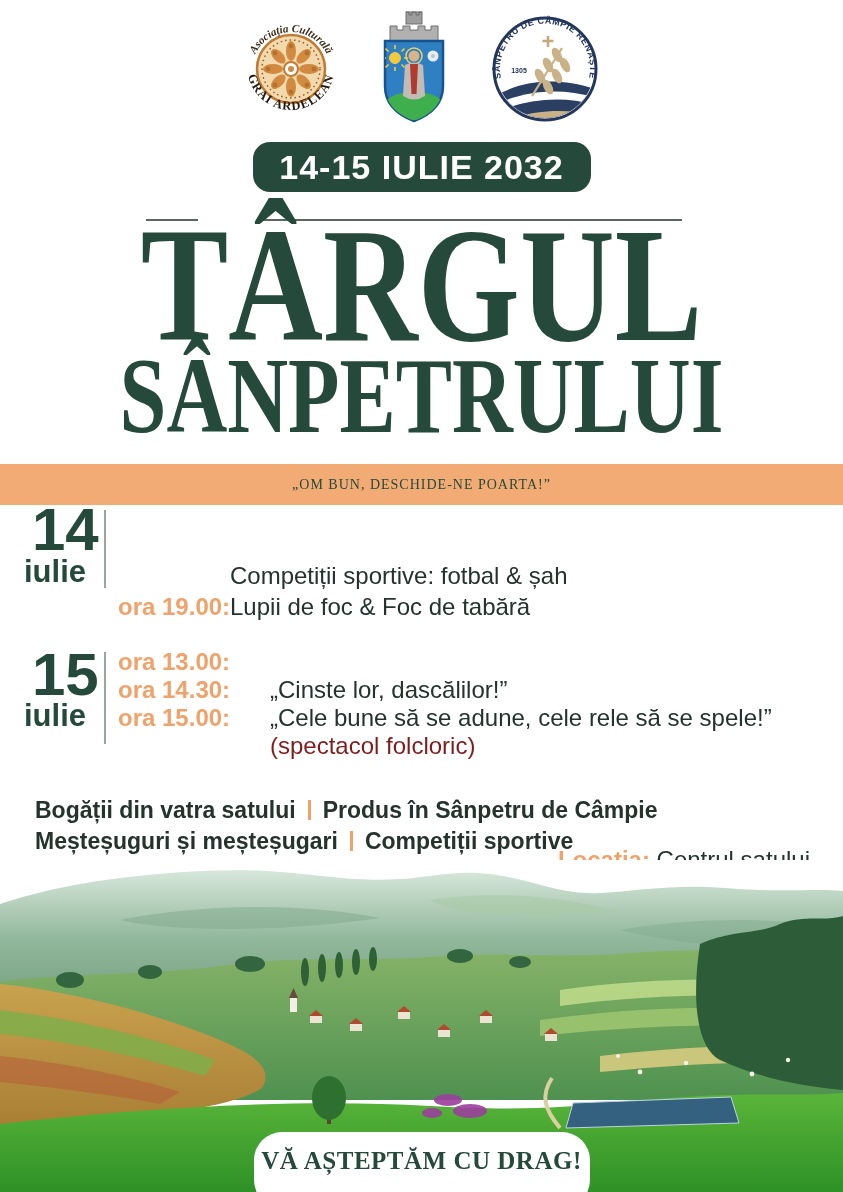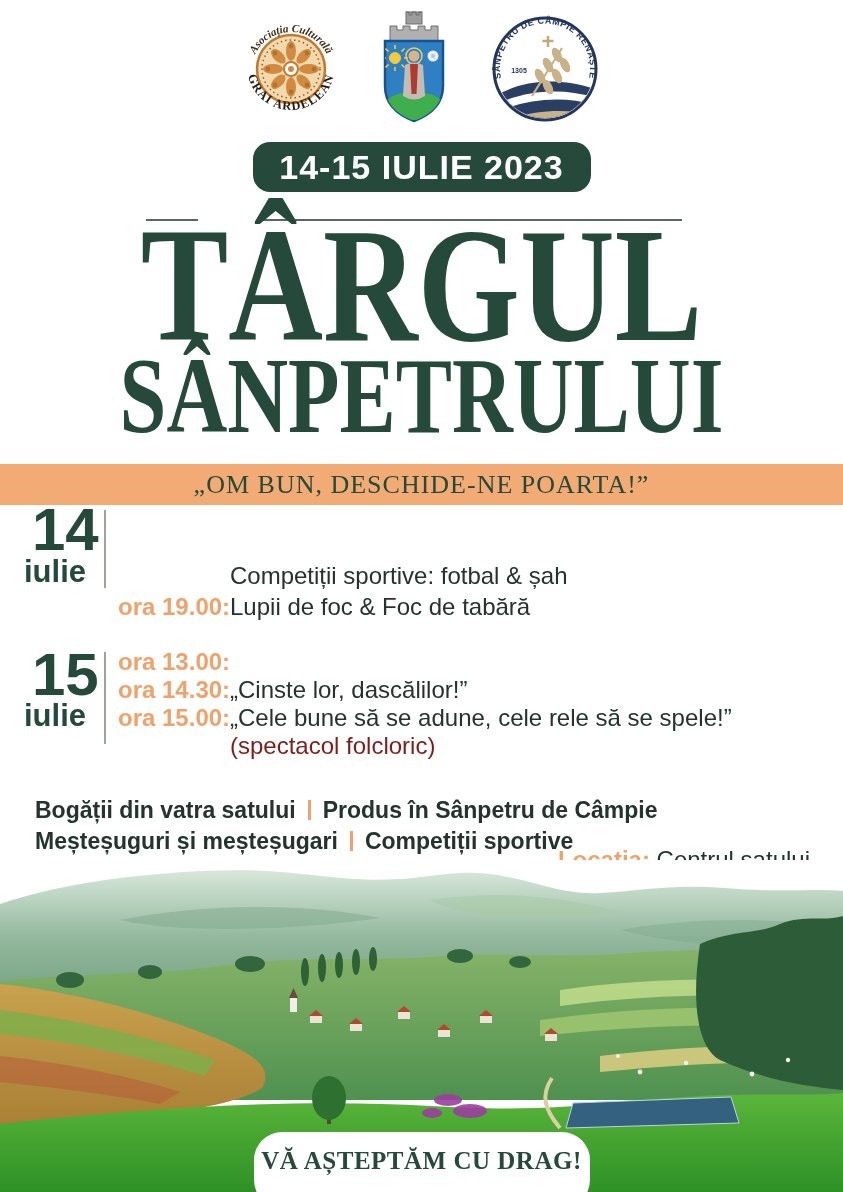--- a/index.html
+++ b/index.html
@@ -31,42 +31,42 @@
   }
   .title1 { top:203px; font-size:164px; transform:scaleX(.80); transform-origin:50% 0; }
   .title2 { top:342px; font-size:108px; transform:scaleX(.78); transform-origin:50% 0; }
   
   .banner {
     position:absolute; left:0; width:100%; background:#f2ab74;
     display:flex; align-items:center; justify-content:center;
     font-family:"Liberation Serif", serif; color:#254a3b; letter-spacing:1px;
     white-space:nowrap;
   }
-  .banner-quote    { top:464px; height:41px; font-size:26px; }
+  .banner-quote    { top:464px; height:41px; font-size:14px; }
   .banner-festival { top:605px; height:35px; font-size:21px; }
   
   .day-num {
     position:absolute; left:32px; font-weight:700; color:#254a3b;
     font-size:60px; line-height:1;
   }
   .day-month {
     position:absolute; left:24px; font-weight:700; color:#254a3b;
     font-size:31px; line-height:1;
   }
   .v-rule { position:absolute; left:104px; width:2px; background:#9aa59c; }
   #num14   { top:500px; } #month14 { top:556px; }
   #rule14  { top:510px; height:78px; }
   #num15   { top:645px; } #month15 { top:700px; }
   #rule15  { top:652px; height:92px; }
   .events { position:absolute; left:118px; }
   #events14 { top:512px;margin-top:48px; }
   #events15 { top:648px; }
   .event-row { display:grid; grid-template-columns:112px auto; }
   #events14 .event-row { line-height:31px; }
-  #events15 .event-row { line-height:28px; }
+  #events15 .event-row { line-height:28px;gap:40px; }
   .event-time { font-weight:700; color:#f0a26b; font-size:24px; white-space:nowrap; }
   .event-text { color:#24332c; font-size:24px; white-space:nowrap; }
   .event-text.note { color:#7f1d1d; }
   
   .highlights { position:absolute; left:35px; top:796px; line-height:29px; }
   .hl-item { font-weight:700; color:#24332c; font-size:23px; }
   .sep {
     display:inline-block; width:3px; height:20px; background:#f0a26b;
     margin:0 12px; vertical-align:-2px;
   }
@@ -195,21 +195,21 @@
         <ellipse cx="52" cy="66" rx="4.2" ry="8" transform="rotate(-28 52 66)"></ellipse>
         <ellipse cx="60" cy="77" rx="4.2" ry="8" transform="rotate(-28 60 77)"></ellipse>
       </g>
       <text class="logo-arc-navy" x="31" y="63" font-size="7" fill="#23365c" text-anchor="middle">1305</text>
       <text class="logo-arc-navy" font-size="9" fill="#23365c" letter-spacing=".5">
         <textPath href="#g3top" startOffset="50%" text-anchor="middle">SÂNPETRU DE CÂMPIE RENAȘTE</textPath>
       </text>
     </svg>
   </div>
 
-  <div class="date-pill">14-15 IULIE 2023</div>
+  <div class="date-pill">14-15 IULIE 2032</div>
 
   <div class="title-rule rule-left"></div>
   <div class="title-rule rule-right"></div>
   <h1 class="title1">TÂRGUL</h1>
   <h1 class="title2">SÂNPETRULUI</h1>
 
   <div class="banner banner-quote">„OM BUN, DESCHIDE-NE POARTA!”</div>
 
   <section>
     <div id="num14" class="day-num">14</div>

